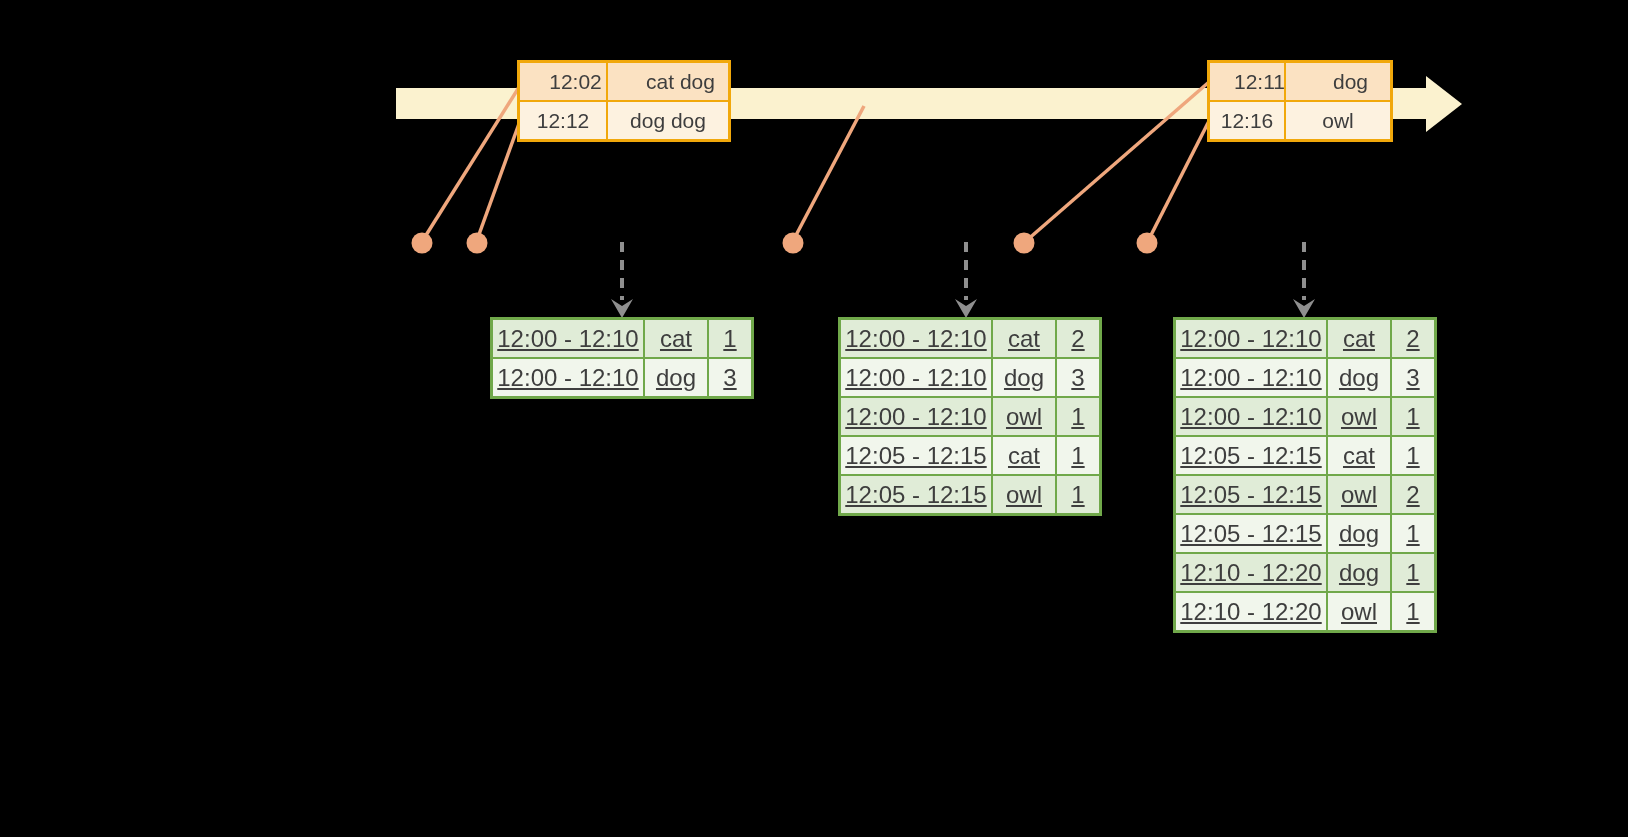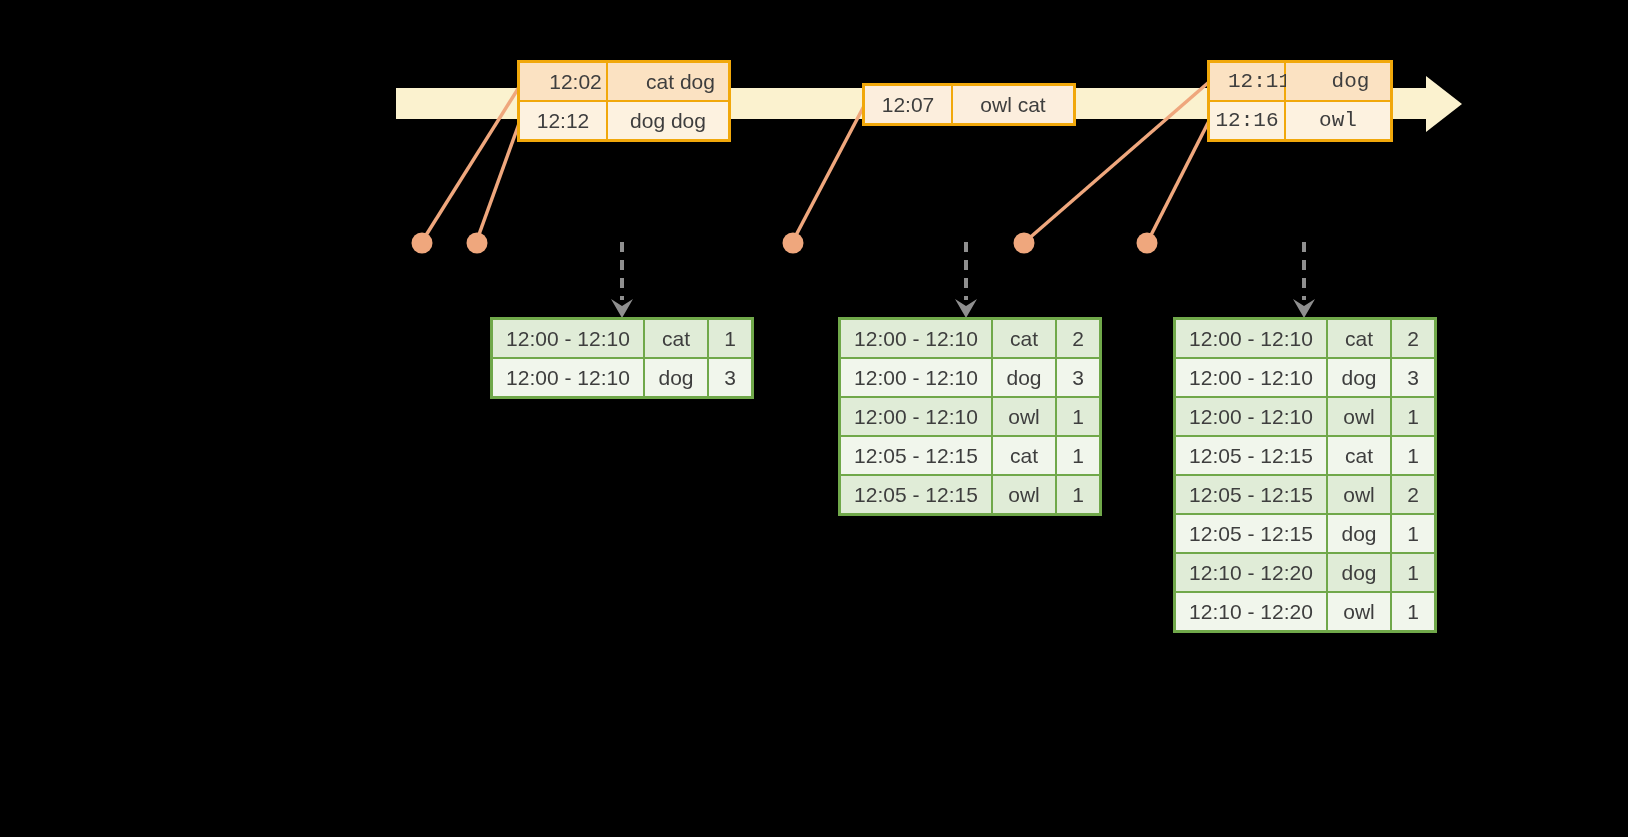--- a/index.html
+++ b/index.html
@@ -27,31 +27,31 @@
   .grid-table .cell{
     display:flex;align-items:center;justify-content:center;
     font-size:21px;line-height:1;
   }
   .event-table{
     border:3px solid var(--event-border,#f1a80b);
     background:var(--event-border,#f1a80b);
     grid-template-columns:86px 120px;
     grid-auto-rows:37px;
   }
-  .event-table.narrow{grid-template-columns:74px 104px;font-family:Liberation Mono, monospace;}
+  .event-table.narrow{grid-template-columns:74px 104px;}
   .event-row-dark{background:var(--event-row-dark,#fbe2c2);padding-left:25px;}
   .event-row-light{background:var(--event-row-light,#fdf2e0);}
   .event-row-mid{background:var(--event-row-mid,#fceedd);}
   .result-table{
     border:3px solid var(--result-border,#70a84a);
     background:var(--result-border,#70a84a);
     grid-template-columns:150px 62px 42px;
     grid-auto-rows:37px;
   }
-  .result-table .cell{font-size:21px;}
+  .result-table .cell{font-size:24px;text-decoration:underline;}
   .result-row-dark{background:var(--result-row-dark,#e0ecd7);}
   .result-row-light{background:var(--result-row-light,#f1f6ec);}
   .overlay{position:absolute;left:0;top:0;}
 </style>
 </head>
 <body>
 
 <div class="canvas">
 
   <div class="timeline-band"></div>
@@ -82,24 +82,20 @@
     </g>
   </svg>
 
   <div class="grid-table event-table" style="left:517px;top:60px;">
     <div class="cell event-row-dark">12:02</div>
     <div class="cell event-row-dark">cat dog</div>
     <div class="cell event-row-light">12:12</div>
     <div class="cell event-row-light">dog dog</div>
   </div>
 
-  <div class="grid-table event-table" style="left:862px;top:83px;">
-    <div class="cell event-row-mid">12:07</div>
-    <div class="cell event-row-mid">owl cat</div>
-  </div>
 
   <div class="grid-table event-table narrow" style="left:1207px;top:60px;">
     <div class="cell event-row-dark">12:11</div>
     <div class="cell event-row-dark">dog</div>
     <div class="cell event-row-light">12:16</div>
     <div class="cell event-row-light">owl</div>
   </div>
 
   <div class="grid-table result-table" style="left:490px;top:317px;">
     <div class="cell result-row-dark">12:00 - 12:10</div>

